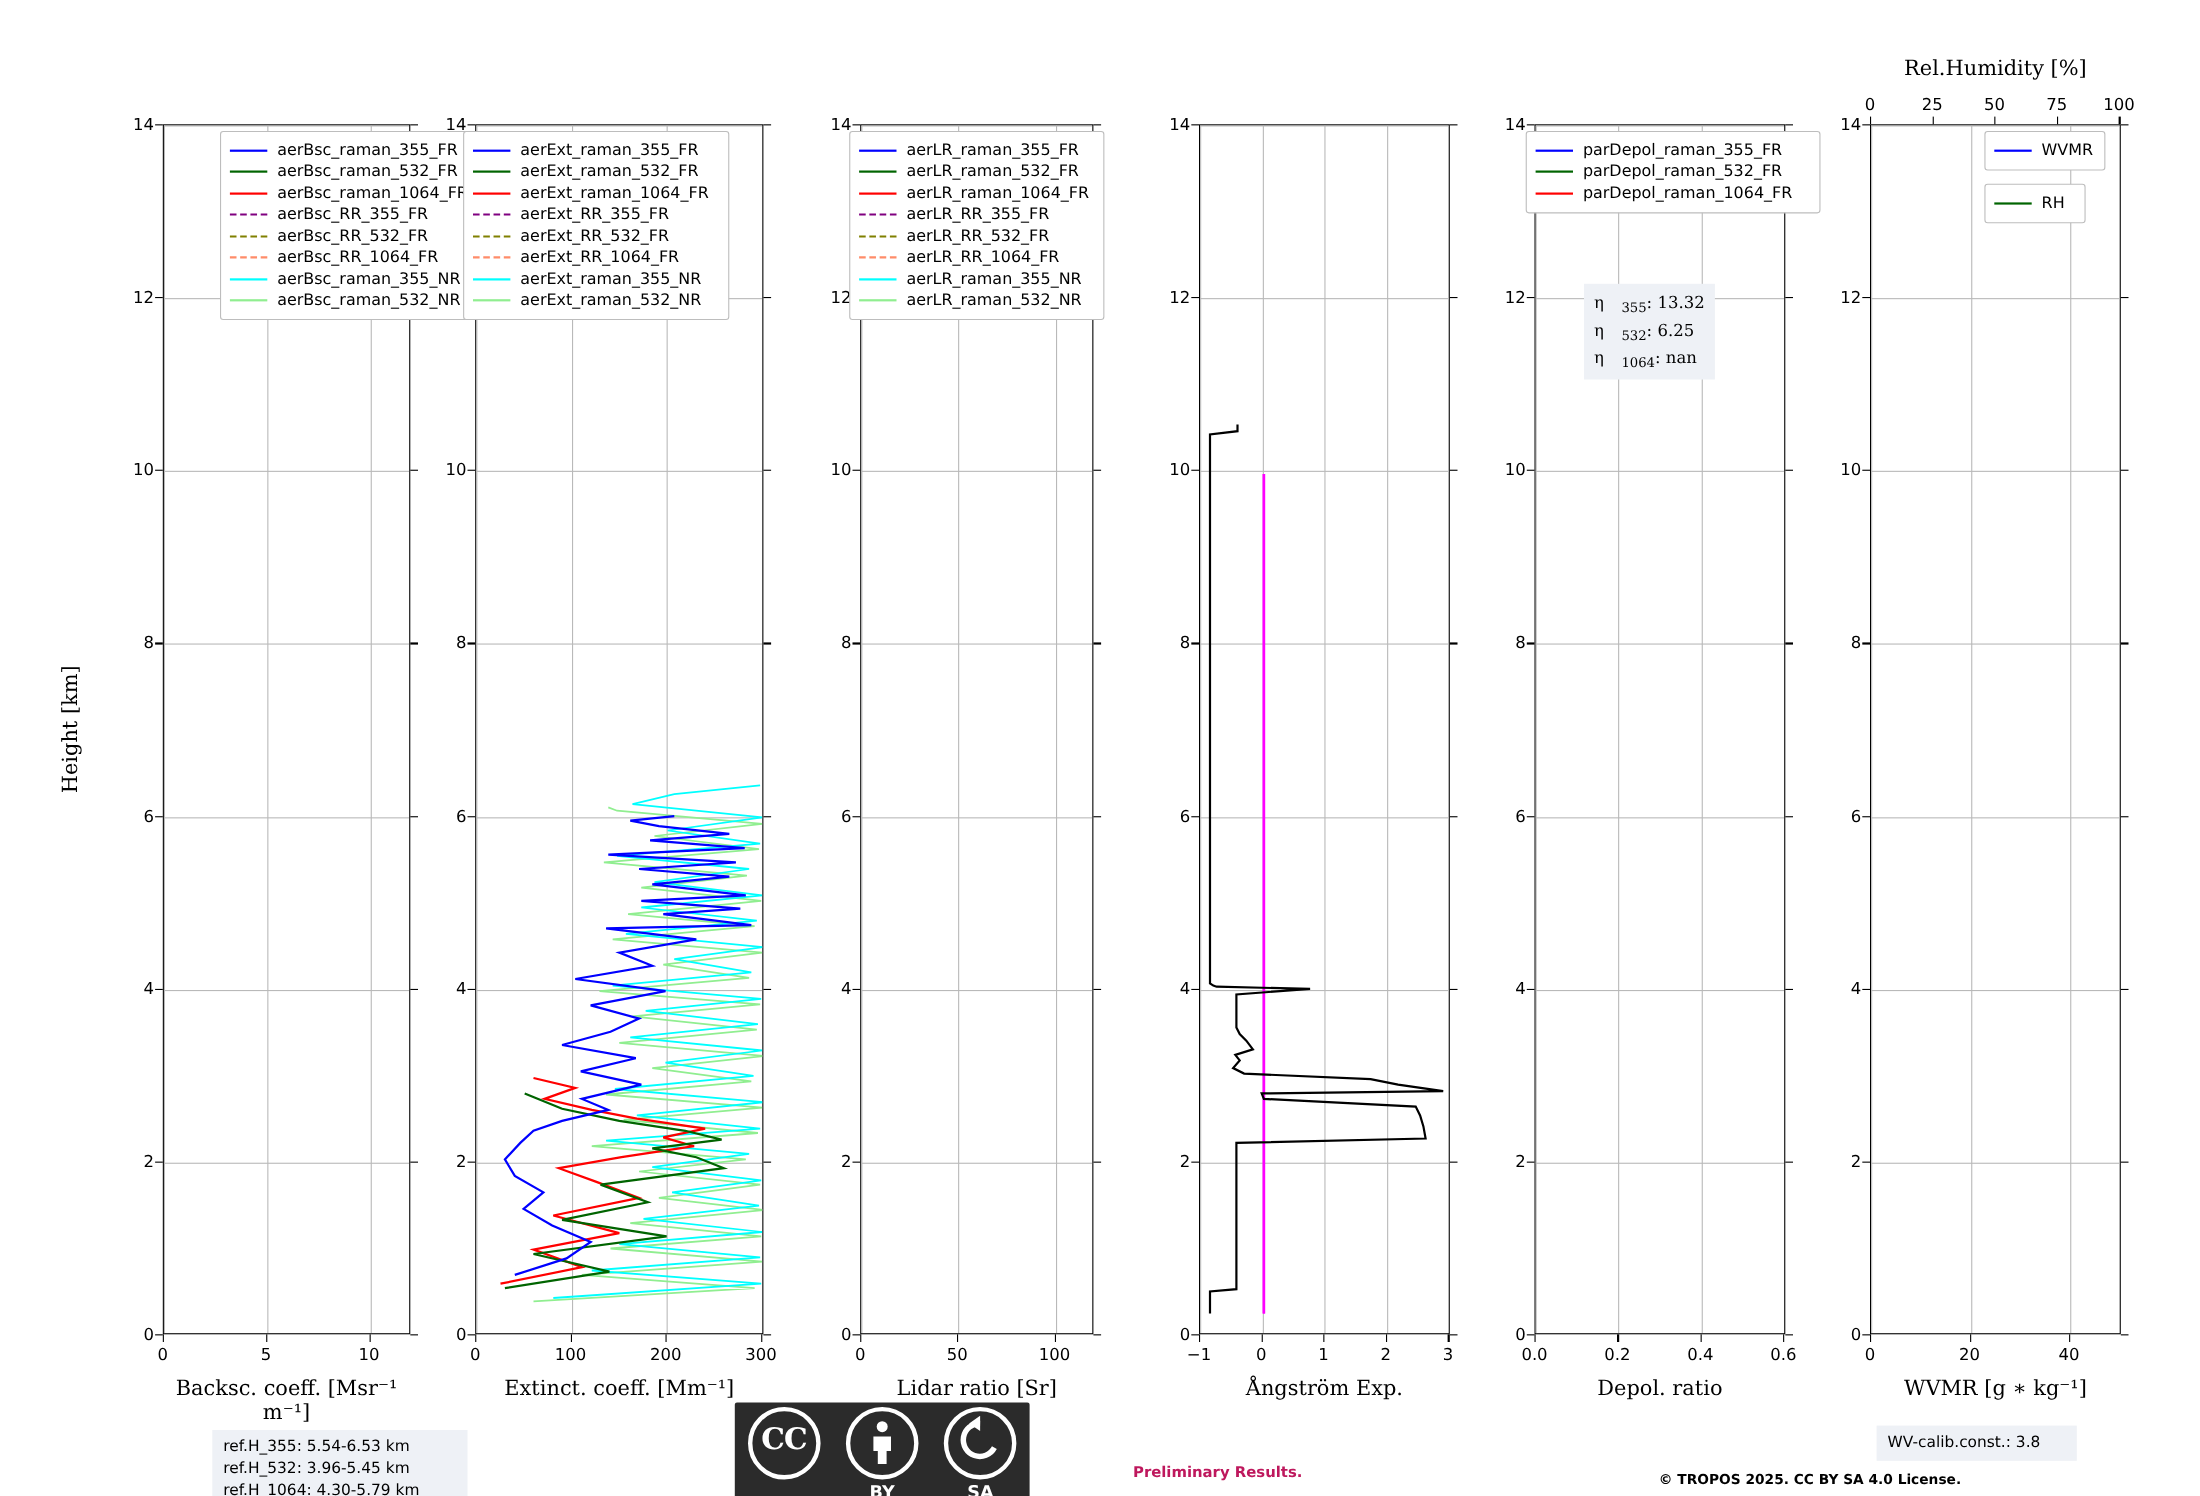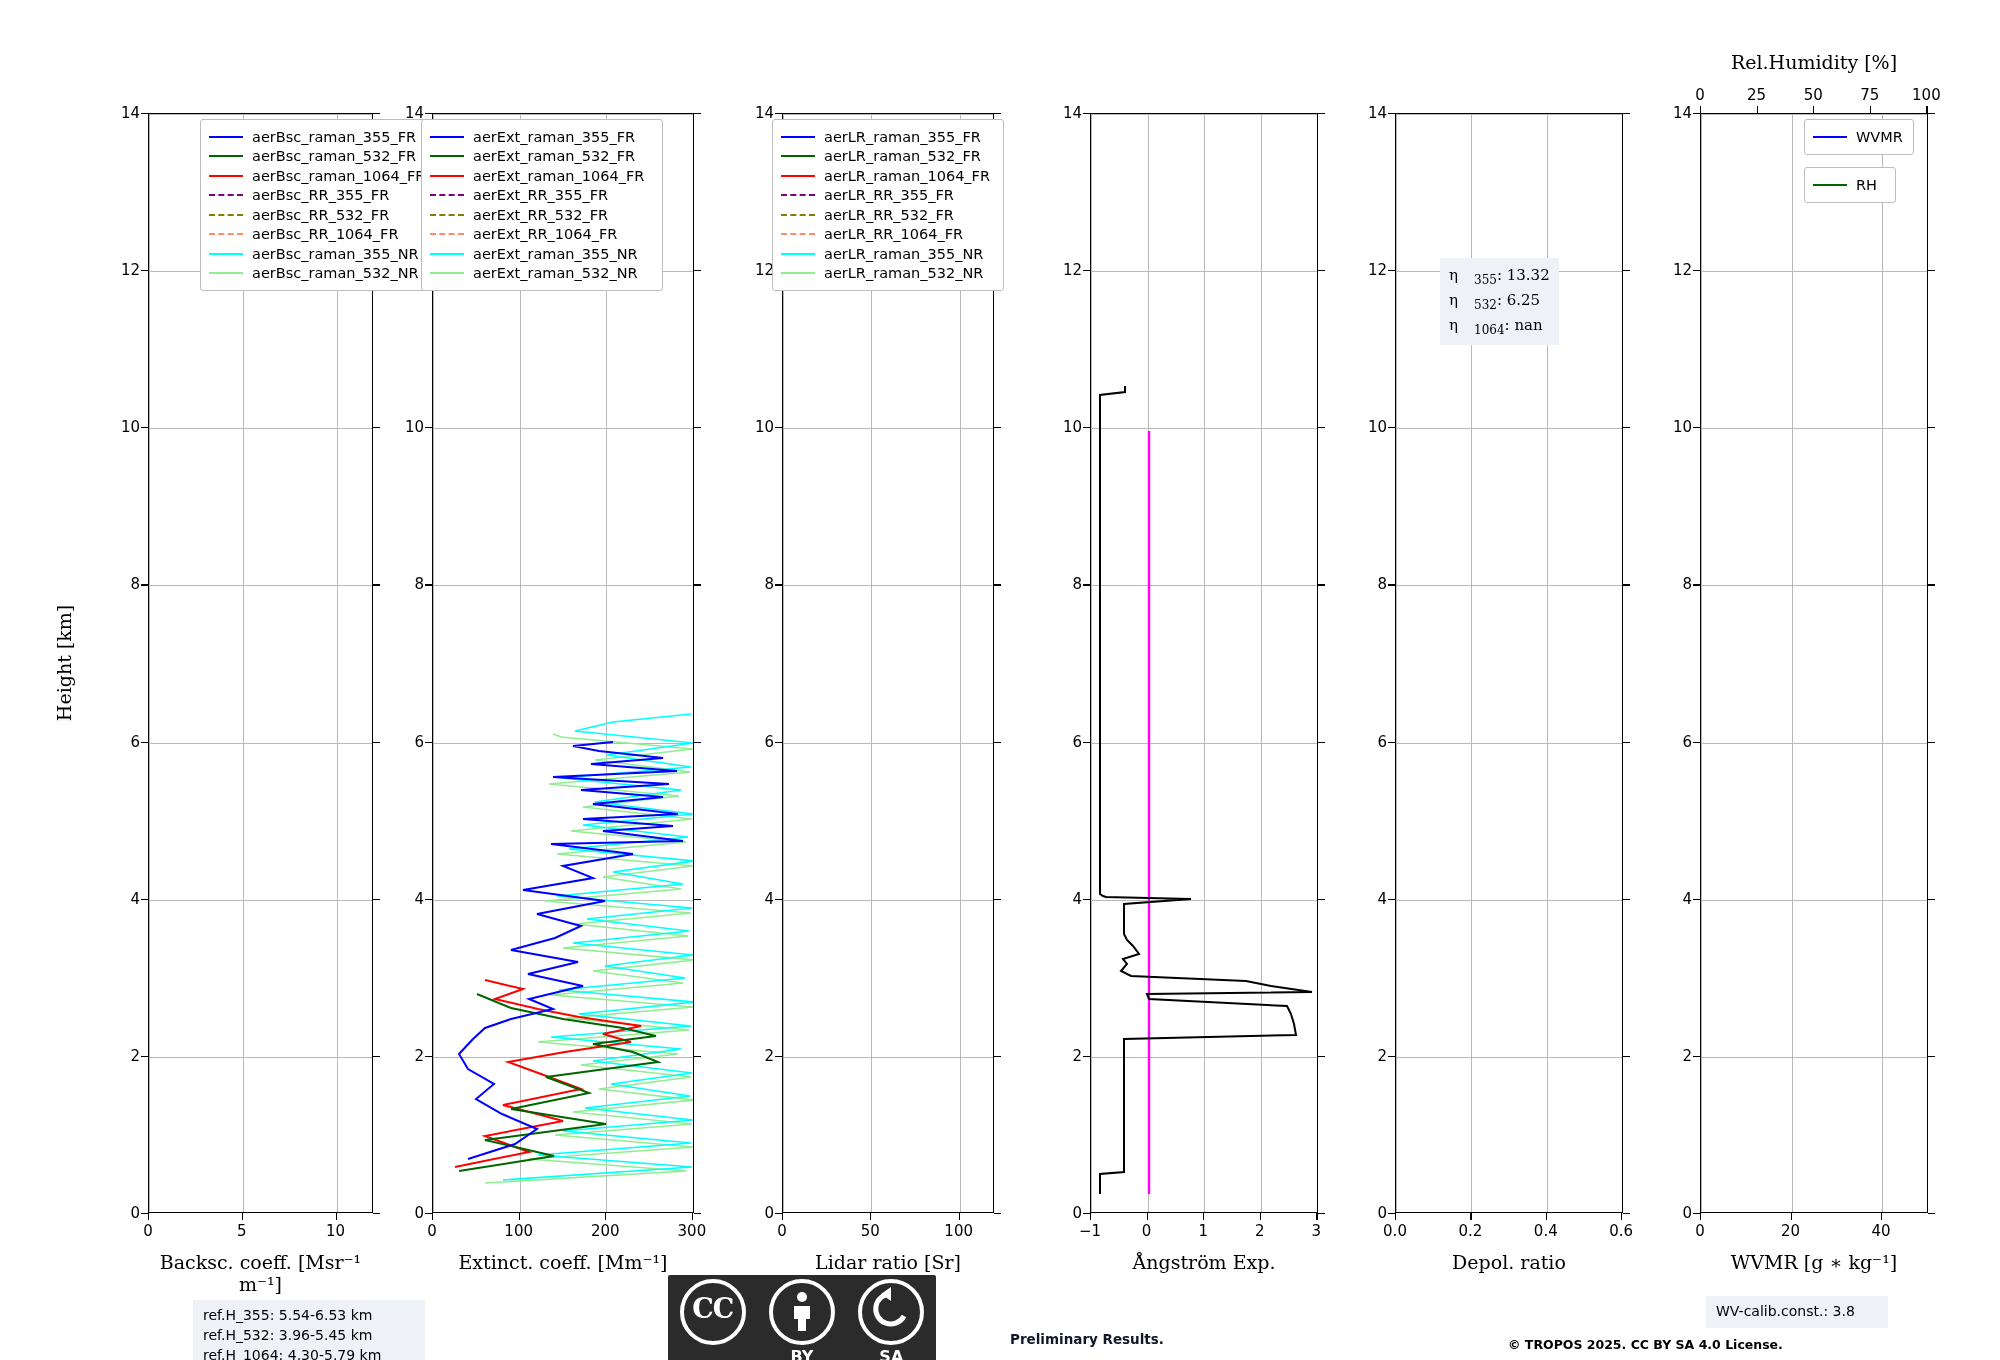--- a/index.html
+++ b/index.html
@@ -173,25 +173,26 @@
     position: absolute;
     background: #eef1f6;
     font-size: 15px;
     padding: 6px 9px;
     line-height: 1.5;
     font-family: "DejaVu Serif", serif;
   }
   .eta-box sub { font-size: 12px; margin-left: 16px; }
   .prelim {
     position: absolute;
-    color: #0f172a;
+    color: #be185d;
     font-weight: bold;
     font-size: 13.5px;
     line-height: 1.25;
     font-family: "DejaVu Sans", sans-serif;
+    margin-left: 20px;
   }
   .tropos {
     position: absolute;
     font-weight: bold;
     font-size: 12.5px;
     line-height: 1.35;
     font-family: "DejaVu Sans", sans-serif;
   }
   
   .cc-badge {
@@ -595,20 +596,34 @@
     <div class="ytick-label" style="top:0px">14</div>
     <div class="xtick-mark" style="left:0px"></div>
     <div class="xtick-label" style="left:0px">0.0</div>
     <div class="xtick-mark" style="left:75.4px"></div>
     <div class="xtick-label" style="left:75.4px">0.2</div>
     <div class="xtick-mark" style="left:150.8px"></div>
     <div class="xtick-label" style="left:150.8px">0.4</div>
     <div class="xtick-mark" style="left:226.2px"></div>
     <div class="xtick-label" style="left:226.2px">0.6</div>
     <div class="xaxis-title">Depol. ratio</div>
+    <div class="legend" style="width:268px; left:-8px; transform:none;">
+      <div class="legend-row">
+          <span class="legend-swatch" style="border-top:2px solid #0000ff"></span>
+          <span class="legend-label">parDepol_raman_355_FR</span>
+        </div>
+      <div class="legend-row">
+          <span class="legend-swatch" style="border-top:2px solid #006400"></span>
+          <span class="legend-label">parDepol_raman_532_FR</span>
+        </div>
+      <div class="legend-row">
+          <span class="legend-swatch" style="border-top:2px solid #ff0000"></span>
+          <span class="legend-label">parDepol_raman_1064_FR</span>
+        </div>
+    </div>
     <div class="eta-box" style="left:45px; top:145px;">
       <div><span>η</span><sub>355</sub>: <span>13.32</span></div>
       <div><span>η</span><sub>532</sub>: <span>6.25</span></div>
       <div><span>η</span><sub>1064</sub>: <span>nan</span></div>
     </div>
   </div>
 
   <div class="panel" id="p5" style="left:1700px; width:228px;">
     <div class="plotbox">
 

